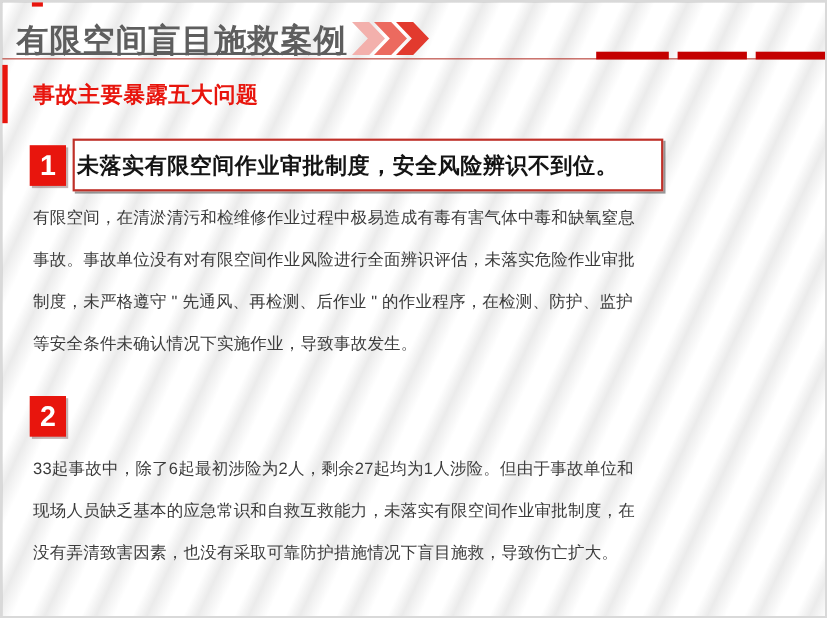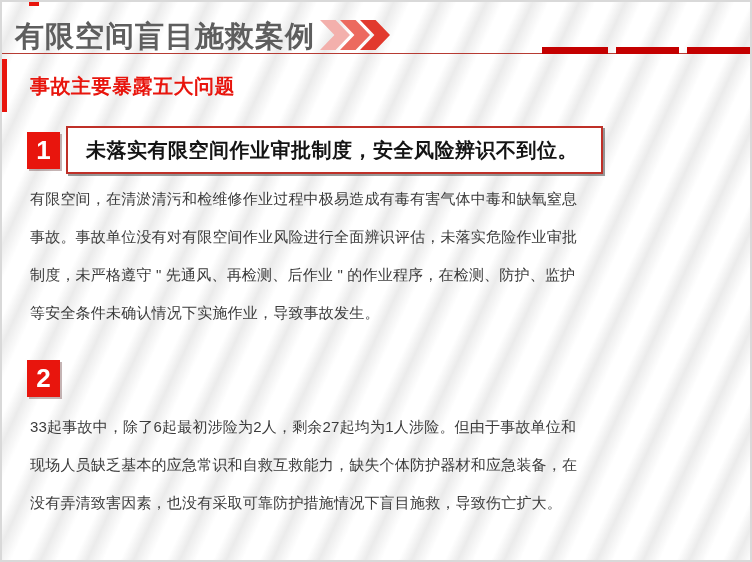--- a/index.html
+++ b/index.html
@@ -13,21 +13,21 @@
         #ebebeb 19px,
         #ffffff 34px, #ffffff 42px);
     border:2px solid #d9d9d9;
     box-sizing:border-box;
     overflow:hidden;
     font-family:"Liberation Sans", sans-serif;
   }
   .title{
     position:absolute;left:13px;top:15px;
     font-size:29px;font-weight:bold;color:#5e5e5e;
-    letter-spacing:1px;white-space:nowrap;
+    letter-spacing:1px;white-space:nowrap;text-decoration:underline;
   }
   .chevron{
     position:absolute;top:18px;width:30px;height:30px;
     clip-path:polygon(0 0,52% 0,100% 50%,52% 100%,0 100%,48% 50%);
   }
   .rule{position:absolute;left:0;right:0;top:51px;height:1px;}
   .dash{position:absolute;top:45px;height:7px;}
   .left-accent{position:absolute;left:0;top:57px;width:5px;height:53px;}
   .top-accent{position:absolute;left:27px;top:0;width:10px;height:4px;}
   .section-heading{
@@ -40,21 +40,21 @@
     color:#ffffff;font-size:26px;font-weight:bold;
     display:flex;align-items:center;justify-content:center;
     box-shadow:2px 2px 0 rgba(90,40,40,.35);
   }
   .headline-box{
     position:absolute;left:64px;width:537px;height:48px;
     background:#ffffff;border:2px solid #bf3028;
     box-shadow:2px 2px 0 rgba(70,70,70,.55);
     box-sizing:border-box;
     display:flex;align-items:center;
-    padding-left:18px;
+    padding-left:2px;
     font-size:20px;font-weight:bold;color:#141414;
     letter-spacing:.5px;white-space:nowrap;
   }
   .body-text{
     position:absolute;left:28px;width:714px;
     font-size:15px;line-height:38px;color:#3b3b3b;
     white-space:pre-line;letter-spacing:.2px;
   }
   .num-1{top:130px;}
   .box-1{top:124px;}
@@ -94,16 +94,16 @@
   <div class="headline-box box-1">
     <span>未落实有限空间作业审批制度，安全风险辨识不到位。</span>
   </div>
   <div class="body-text body-1">有限空间，在清淤清污和检维修作业过程中极易造成有毒有害气体中毒和缺氧窒息
 事故。事故单位没有对有限空间作业风险进行全面辨识评估，未落实危险作业审批
 制度，未严格遵守 " 先通风、再检测、后作业 " 的作业程序，在检测、防护、监护
 等安全条件未确认情况下实施作业，导致事故发生。</div>
 
   <div class="num num-2" style="background: rgb(232, 21, 13);">2</div>
   <div class="body-text body-2">33起事故中，除了6起最初涉险为2人，剩余27起均为1人涉险。但由于事故单位和
-现场人员缺乏基本的应急常识和自救互救能力，缺失个体防护器材和应急装备，在
+现场人员缺乏基本的应急常识和自救互救能力，未落实有限空间作业审批制度，在
 没有弄清致害因素，也没有采取可靠防护措施情况下盲目施救，导致伤亡扩大。</div>
 
 </div>
 
 </body></html>

